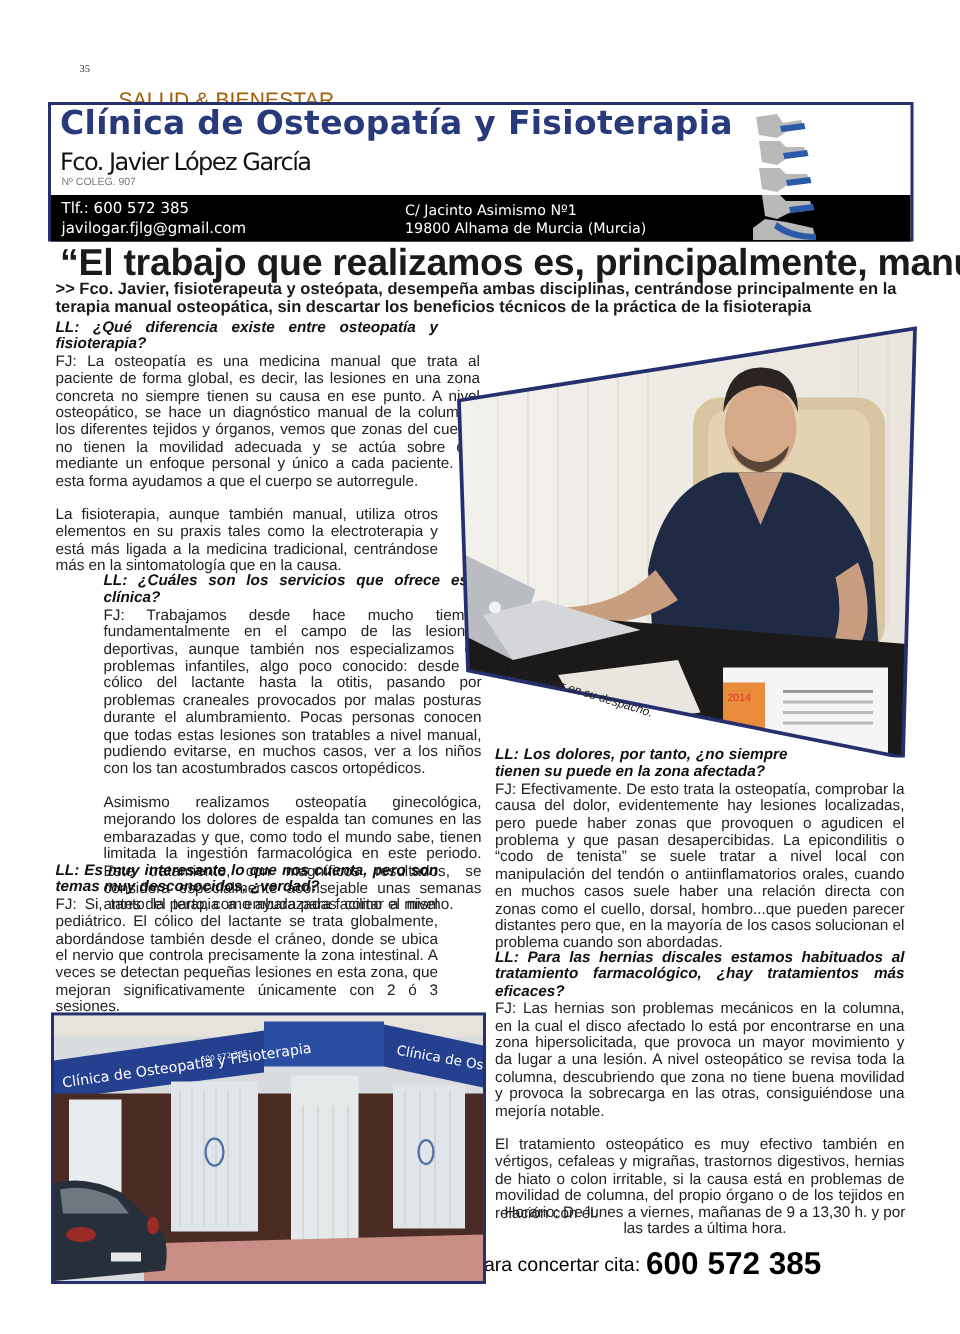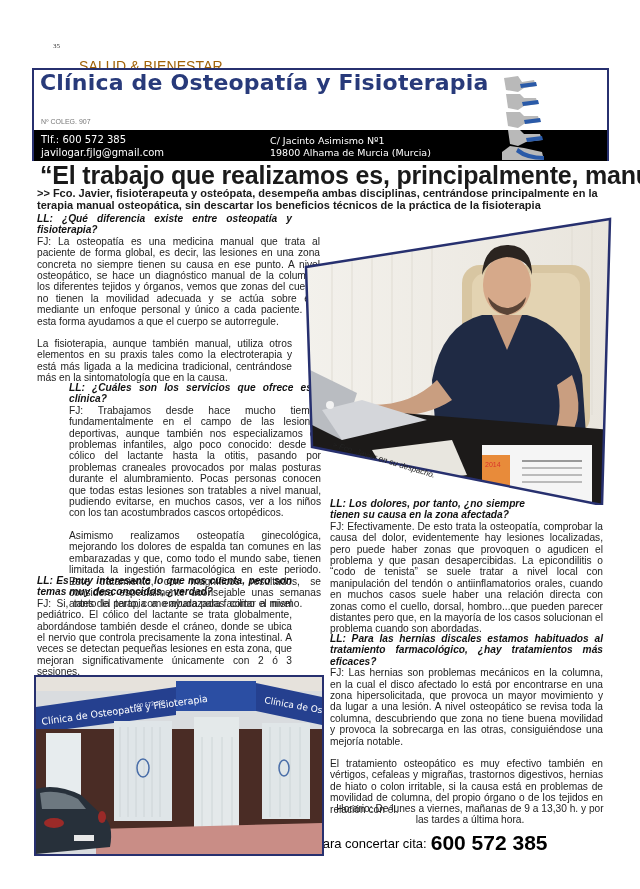--- a/index.html
+++ b/index.html
@@ -48,20 +48,21 @@
 </style>
 </head>
 <body>
 
 <div class="page-num">35</div>
 <div class="section">SALUD &amp; BIENESTAR</div>
 
 <div class="banner">
   <div class="banner-top">
     <div class="clinic-title">Clínica de Osteopatía y Fisioterapia</div>
+    <div class="doctor-name">Fco. Javier López García</div>
     <div class="coleg">Nº COLEG. 907</div>
   </div>
   <div class="banner-band">
     <div class="band-left">
       <div>Tlf.: 600 572 385</div>
       <div>javilogar.fjlg@gmail.com</div>
     </div>
     <div class="band-mid">
       <div>C/ Jacinto Asimismo Nº1</div>
       <div>19800 Alhama de Murcia (Murcia)</div>
@@ -156,21 +157,21 @@
       <rect x="220" y="252" width="60" height="2" fill="#bbb"></rect>
       <rect x="220" y="259" width="60" height="2" fill="#bbb"></rect>
       <rect x="220" y="266" width="60" height="2" fill="#bbb"></rect>
     </g>
   </g>
   <polygon points="4,52 308,4 300,290 10,232" fill="none" stroke="#27306f" stroke-width="2.5"></polygon>
 </svg>
 <div class="caption">&gt; Fco. Javier en su despacho.</div>
 
 <div class="col-text right-1">
-  <span class="q" style="width:195px">LL: Los dolores, por tanto, ¿no siempre tienen su causa en la zona afectada?</span>
+  <span class="q" style="width:195px">LL: Los dolores, por tanto, ¿no siempre tienen su puede en la zona afectada?</span>
   <p>FJ: Efectivamente. De esto trata la osteopatía, comprobar la causa del dolor, evidentemente hay lesiones localizadas, pero puede haber zonas que provoquen o agudicen el problema y que pasan desapercibidas. La epicondilitis o “codo de tenista” se suele tratar a nivel local con manipulación del tendón o antiinflamatorios orales, cuando en muchos casos suele haber una relación directa con zonas como el cuello, dorsal, hombro...que pueden parecer distantes pero que, en la mayoría de los casos solucionan el problema cuando son abordadas.</p>
 </div>
 
 <div class="col-text right-2">
   <span class="q">LL: Para las hernias discales estamos habituados al tratamiento farmacológico, ¿hay tratamientos más eficaces?</span>
   <p>FJ: Las hernias son problemas mecánicos en la columna, en la cual el disco afectado lo está por encontrarse en una zona hipersolicitada, que provoca un mayor movimiento y da lugar a una lesión. A nivel osteopático se revisa toda la columna, descubriendo que zona no tiene buena movilidad y provoca la sobrecarga en las otras, consiguiéndose una mejoría notable.</p>
   <p>El tratamiento osteopático es muy efectivo también en vértigos, cefaleas y migrañas, trastornos digestivos, hernias de hiato o colon irritable, si la causa está en problemas de movilidad de columna, del propio órgano o de los tejidos en relación con él.</p>
 </div>
 
 <div class="col-text right-3" style="text-align:center">Horario: De lunes a viernes, mañanas de 9 a 13,30 h. y por las tardes a última hora.</div>

